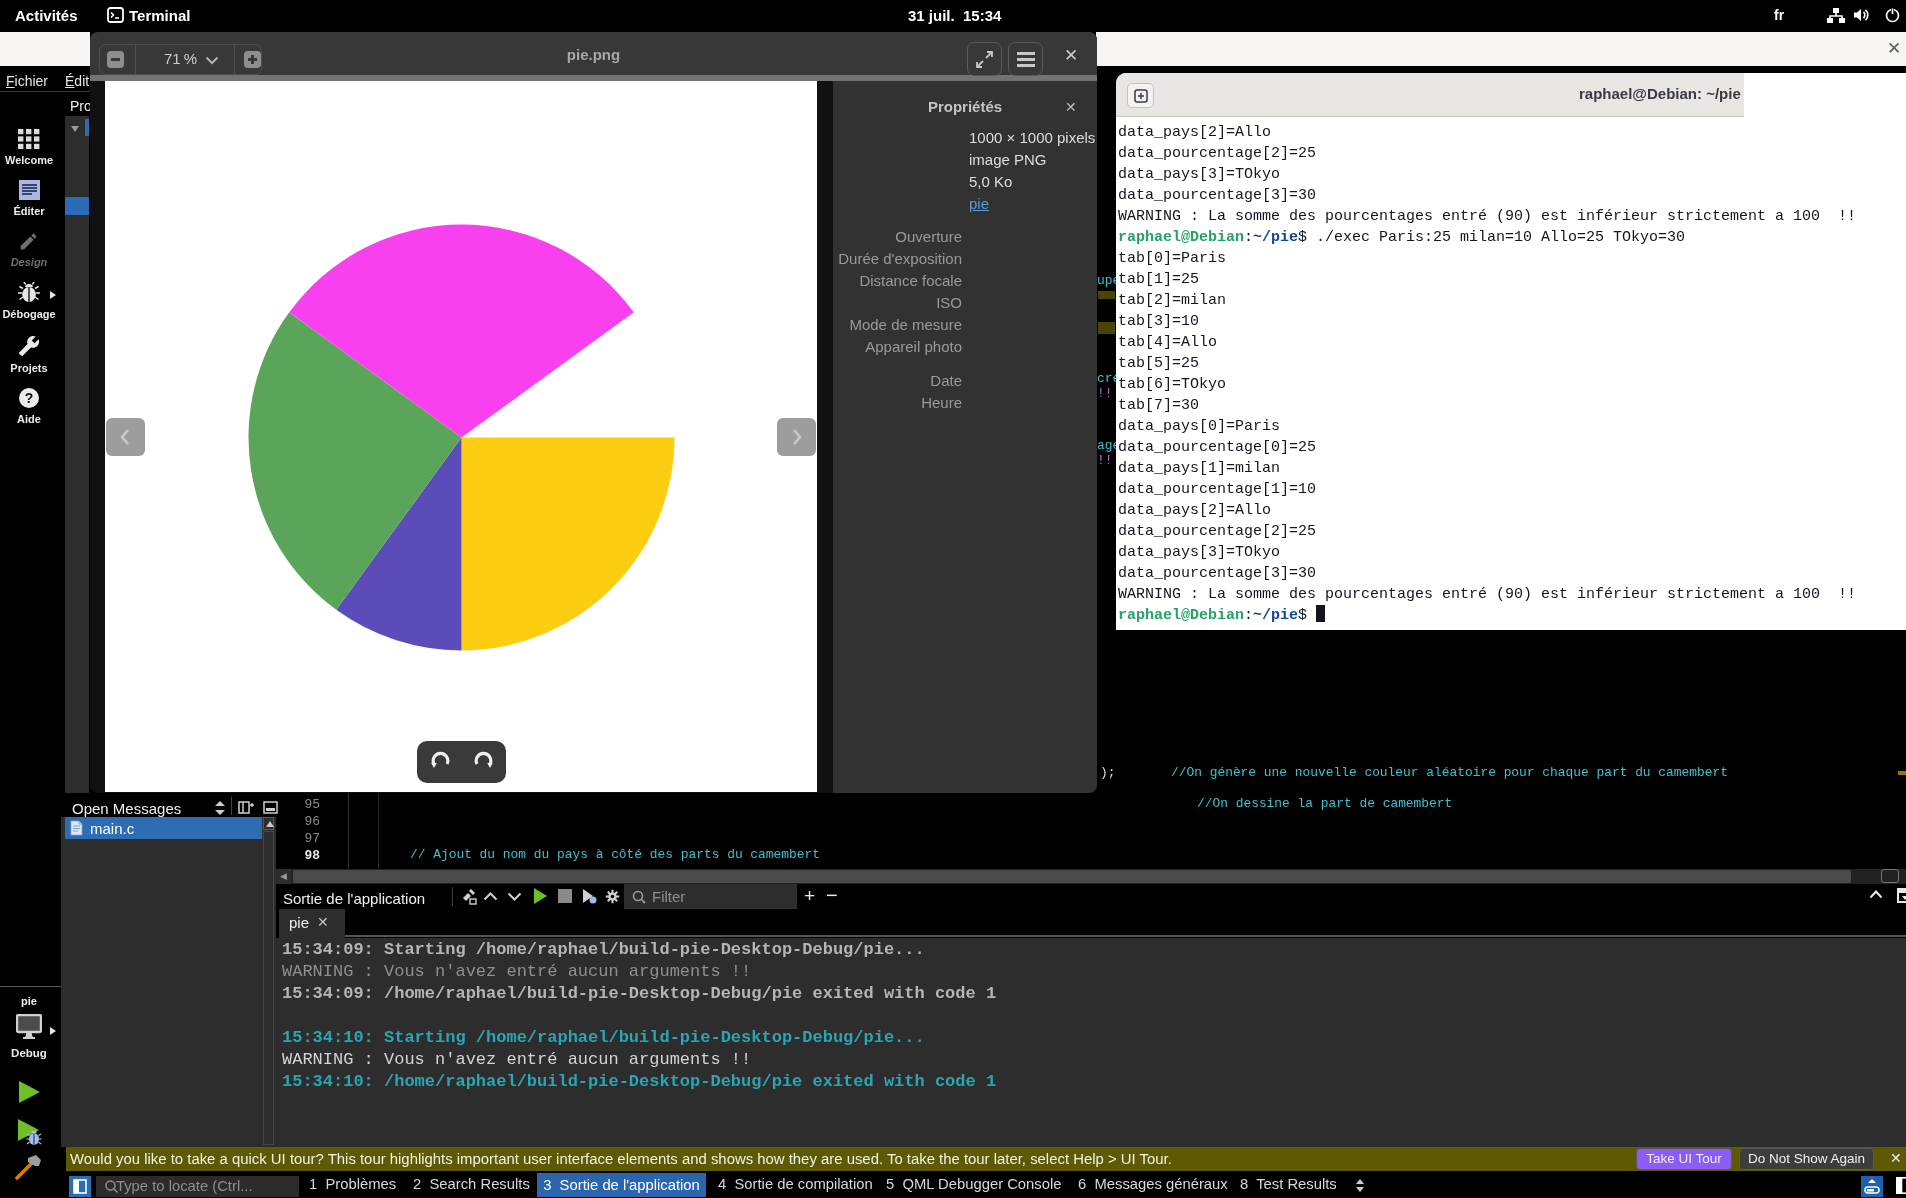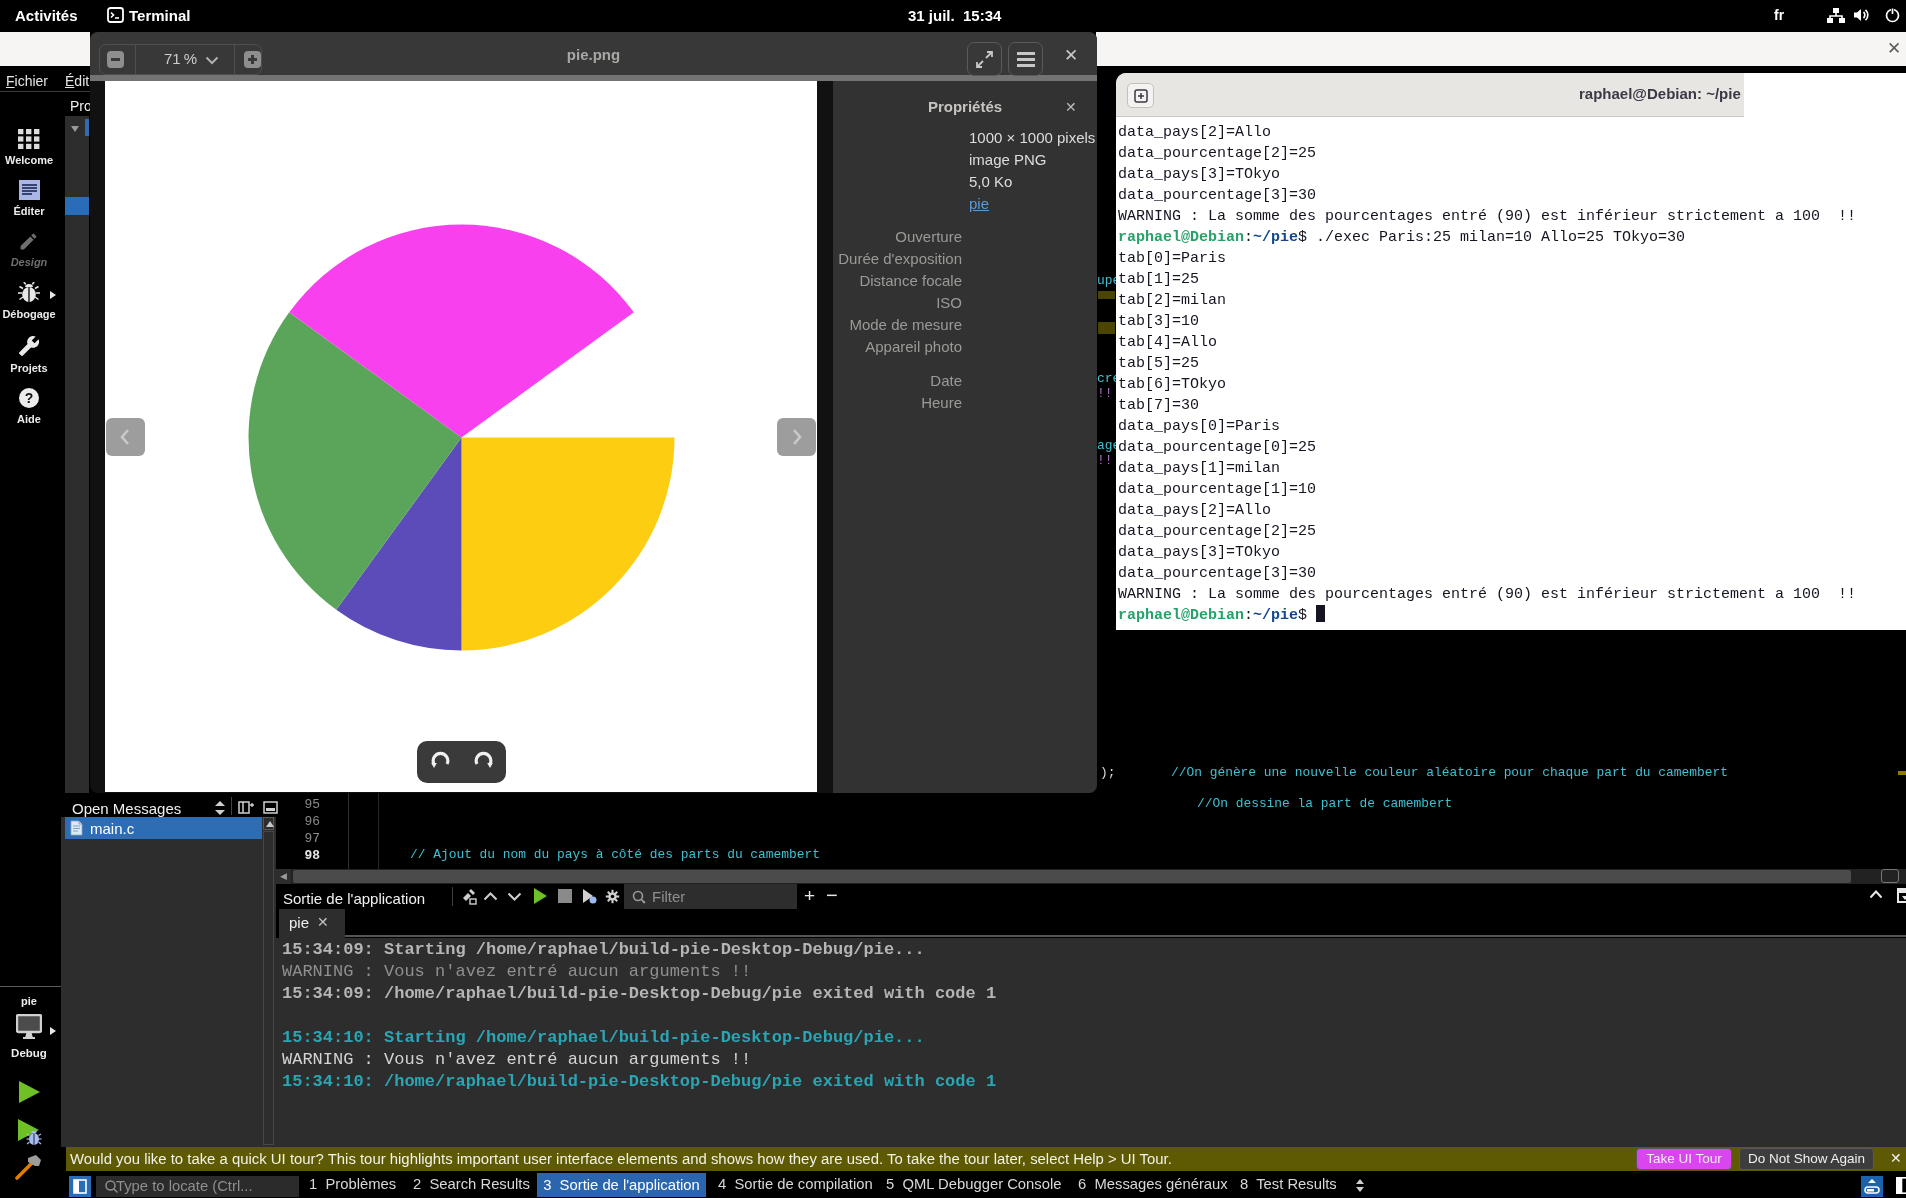--- a/index.html
+++ b/index.html
@@ -288,21 +288,21 @@
     <div class="abs" style="left:201px;top:24px;width:14px;height:330px;background:#2d2d2d;">
       <div class="abs" style="left:1px;top:0;width:11px;height:13px;border:1px solid #5a5a5a;">
         <div class="abs" style="left:1.5px;top:3px;width:0;height:0;border-bottom:6px solid #c8c8c8;border-left:4px solid transparent;border-right:4px solid transparent;"></div>
       </div>
       <div class="abs" style="left:1px;top:14px;width:11px;height:314px;border:1px solid #484848;"></div>
     </div>
   </div>
 
   <div class="abs" id="tourbar" style="left:66px;top:1147px;width:1840px;height:24px;background:#5e5903;">
     <div class="abs" style="left:4px;top:4px;color:#f2f1ea;font-size:14.9px;">Would you like to take a quick UI tour? This tour highlights important user interface elements and shows how they are used. To take the tour later, select Help &gt; UI Tour.</div>
-    <div class="abs" style="left:1570px;top:1px;width:96px;height:22px;background:#d946ef;border:1px solid #5a5a5a;border-radius:4px;color:#f0f0f0;font-size:13.5px;text-align:center;line-height:20px;">Take UI Tour</div>
+    <div class="abs" style="left:1570px;top:1px;width:96px;height:22px;background:#8b5cf6;border:1px solid #5a5a5a;border-radius:4px;color:#f0f0f0;font-size:13.5px;text-align:center;line-height:20px;">Take UI Tour</div>
     <div class="abs" style="left:1673px;top:1px;width:135px;height:22px;background:#3d3d3d;border:1px solid #5a5a5a;border-radius:4px;color:#f0f0f0;font-size:13.5px;text-align:center;line-height:20px;">Do Not Show Again</div>
     <div class="abs" style="left:1824px;top:3px;color:#f0f0f0;font-size:14px;">✕</div>
   </div>
 
   <div class="abs" id="statusbar" style="left:60px;top:1171px;width:1846px;height:27px;background:#000;color:#d8d8d8;font-size:14.8px;">
     <div class="abs" style="left:9px;top:5px;width:22px;height:21px;background:#2a6db5;">
       <svg class="abs" style="left:4px;top:3px;" width="14" height="15" viewBox="0 0 14 15">
         <rect x="1" y="1" width="12" height="13" fill="none" stroke="#fff" stroke-width="1.6"></rect>
         <rect x="1" y="1" width="5" height="13" fill="#fff"></rect>
       </svg>

